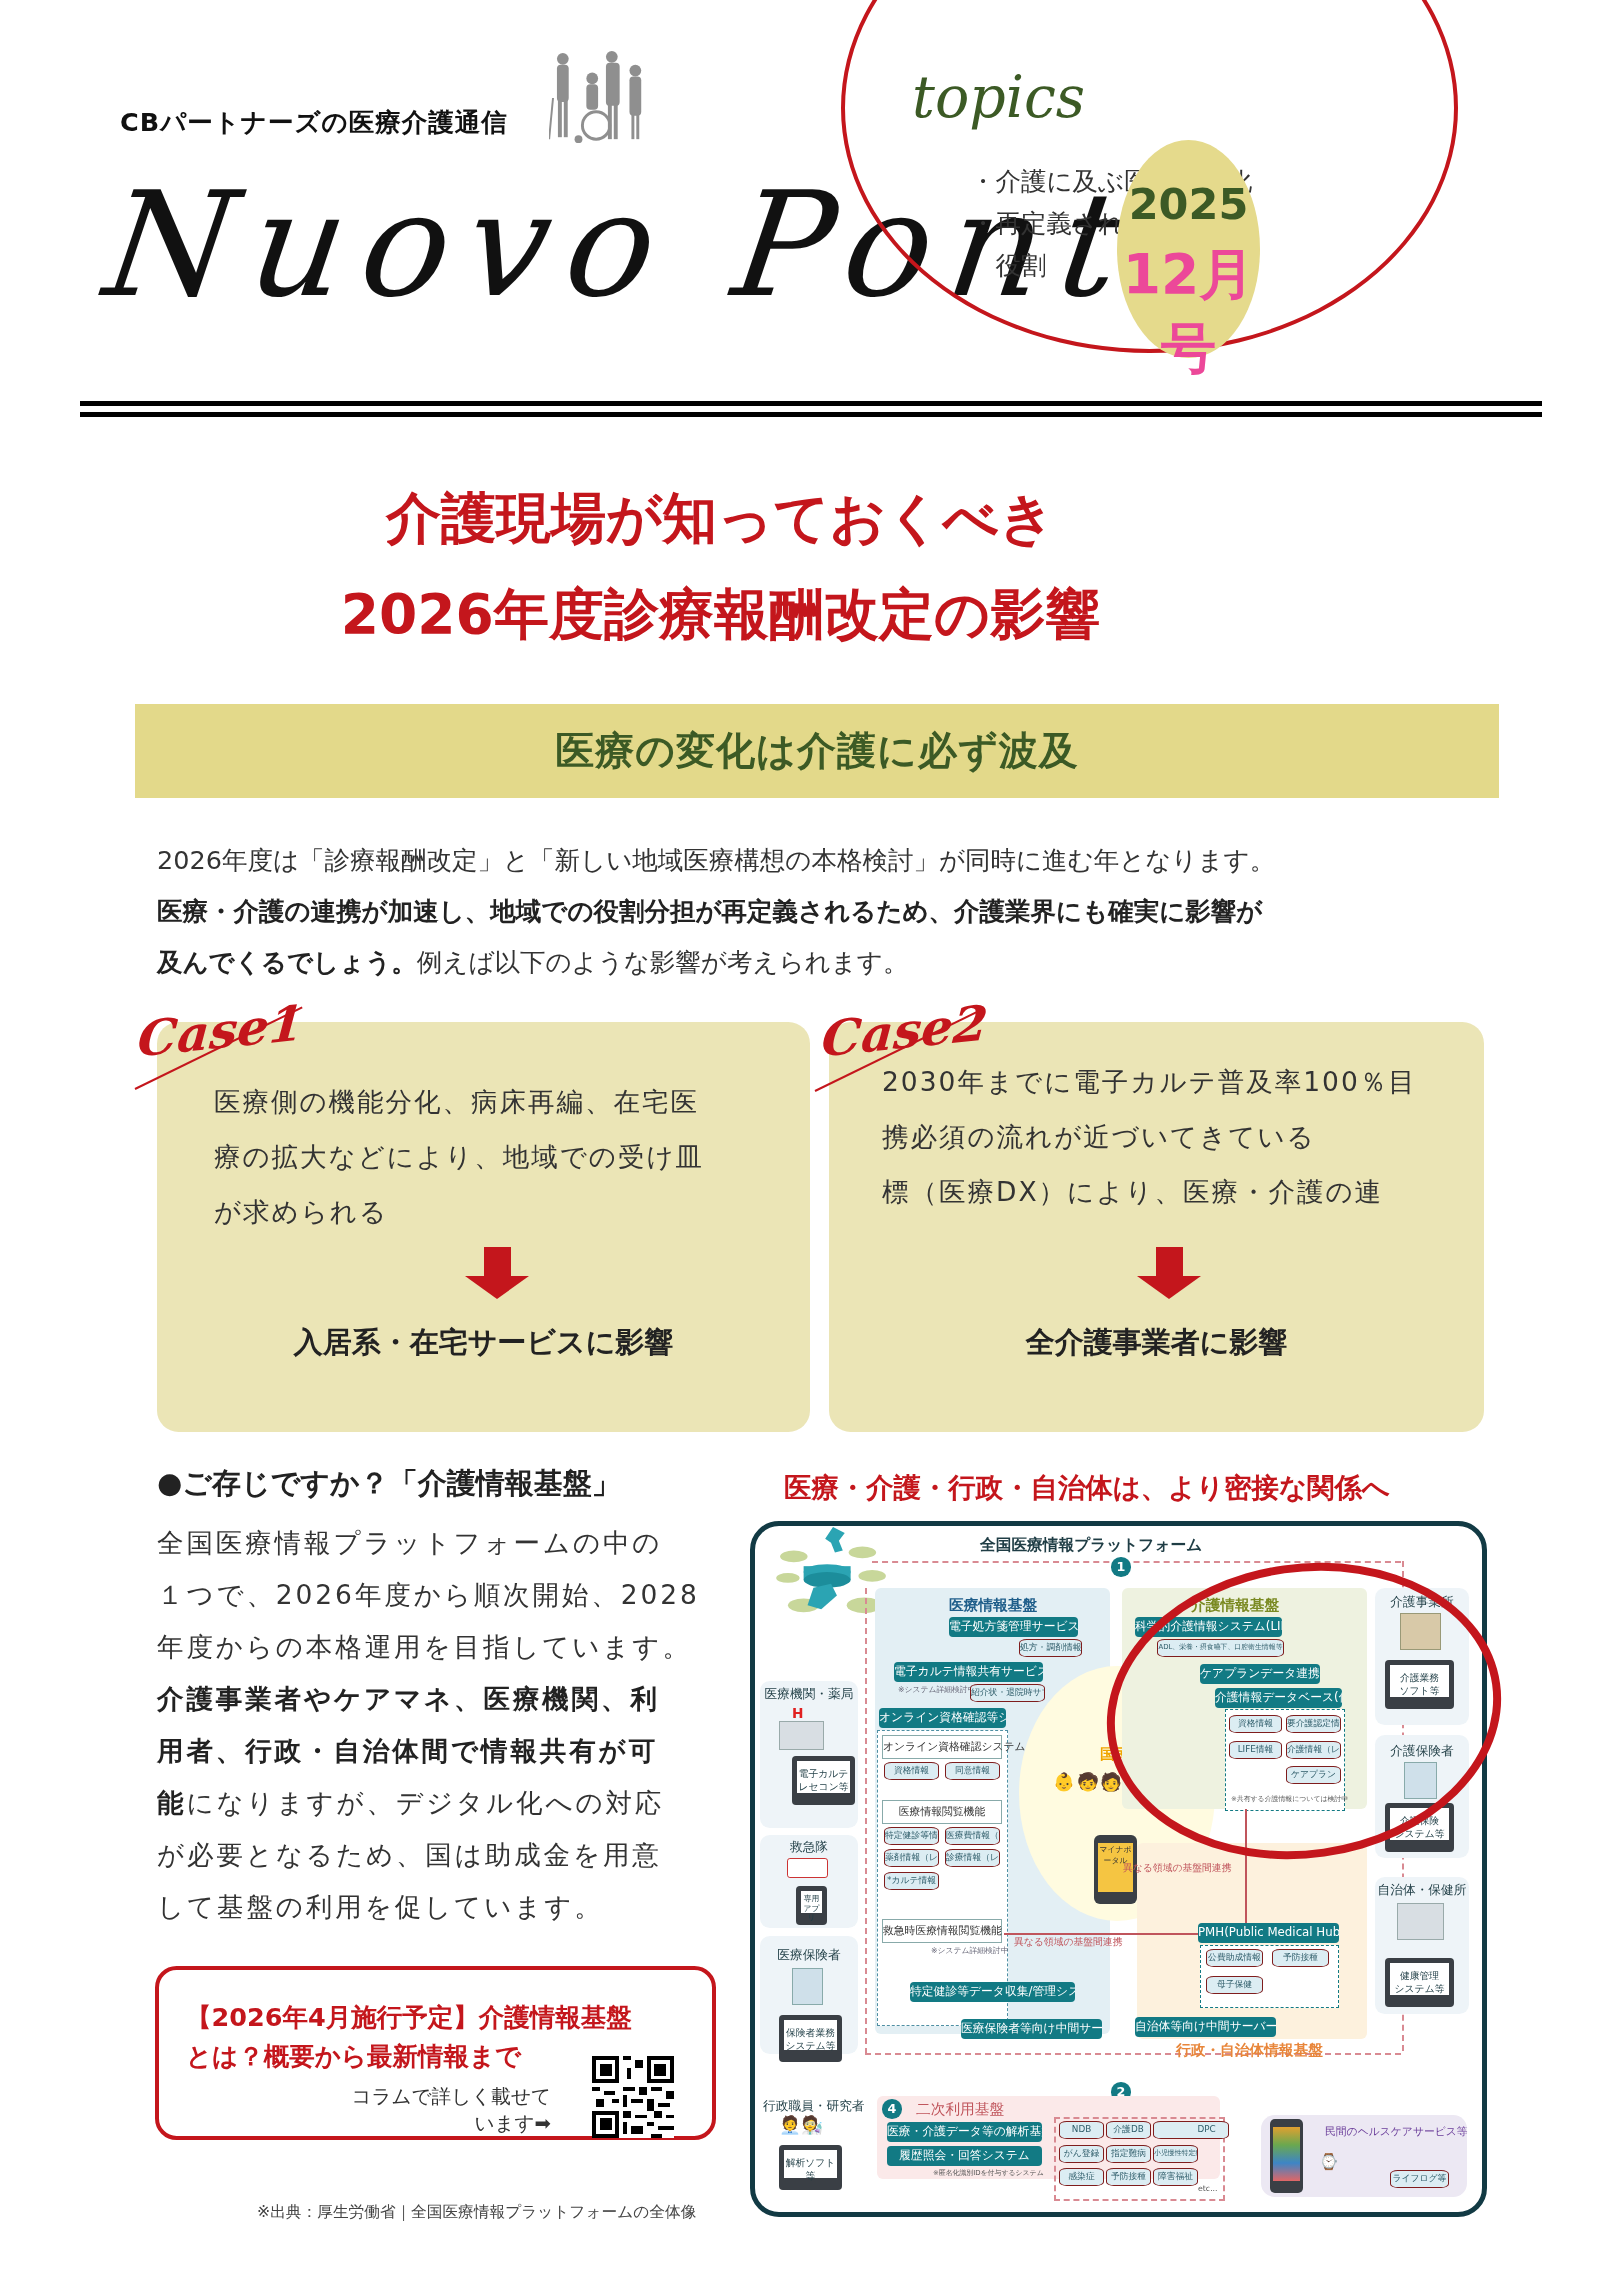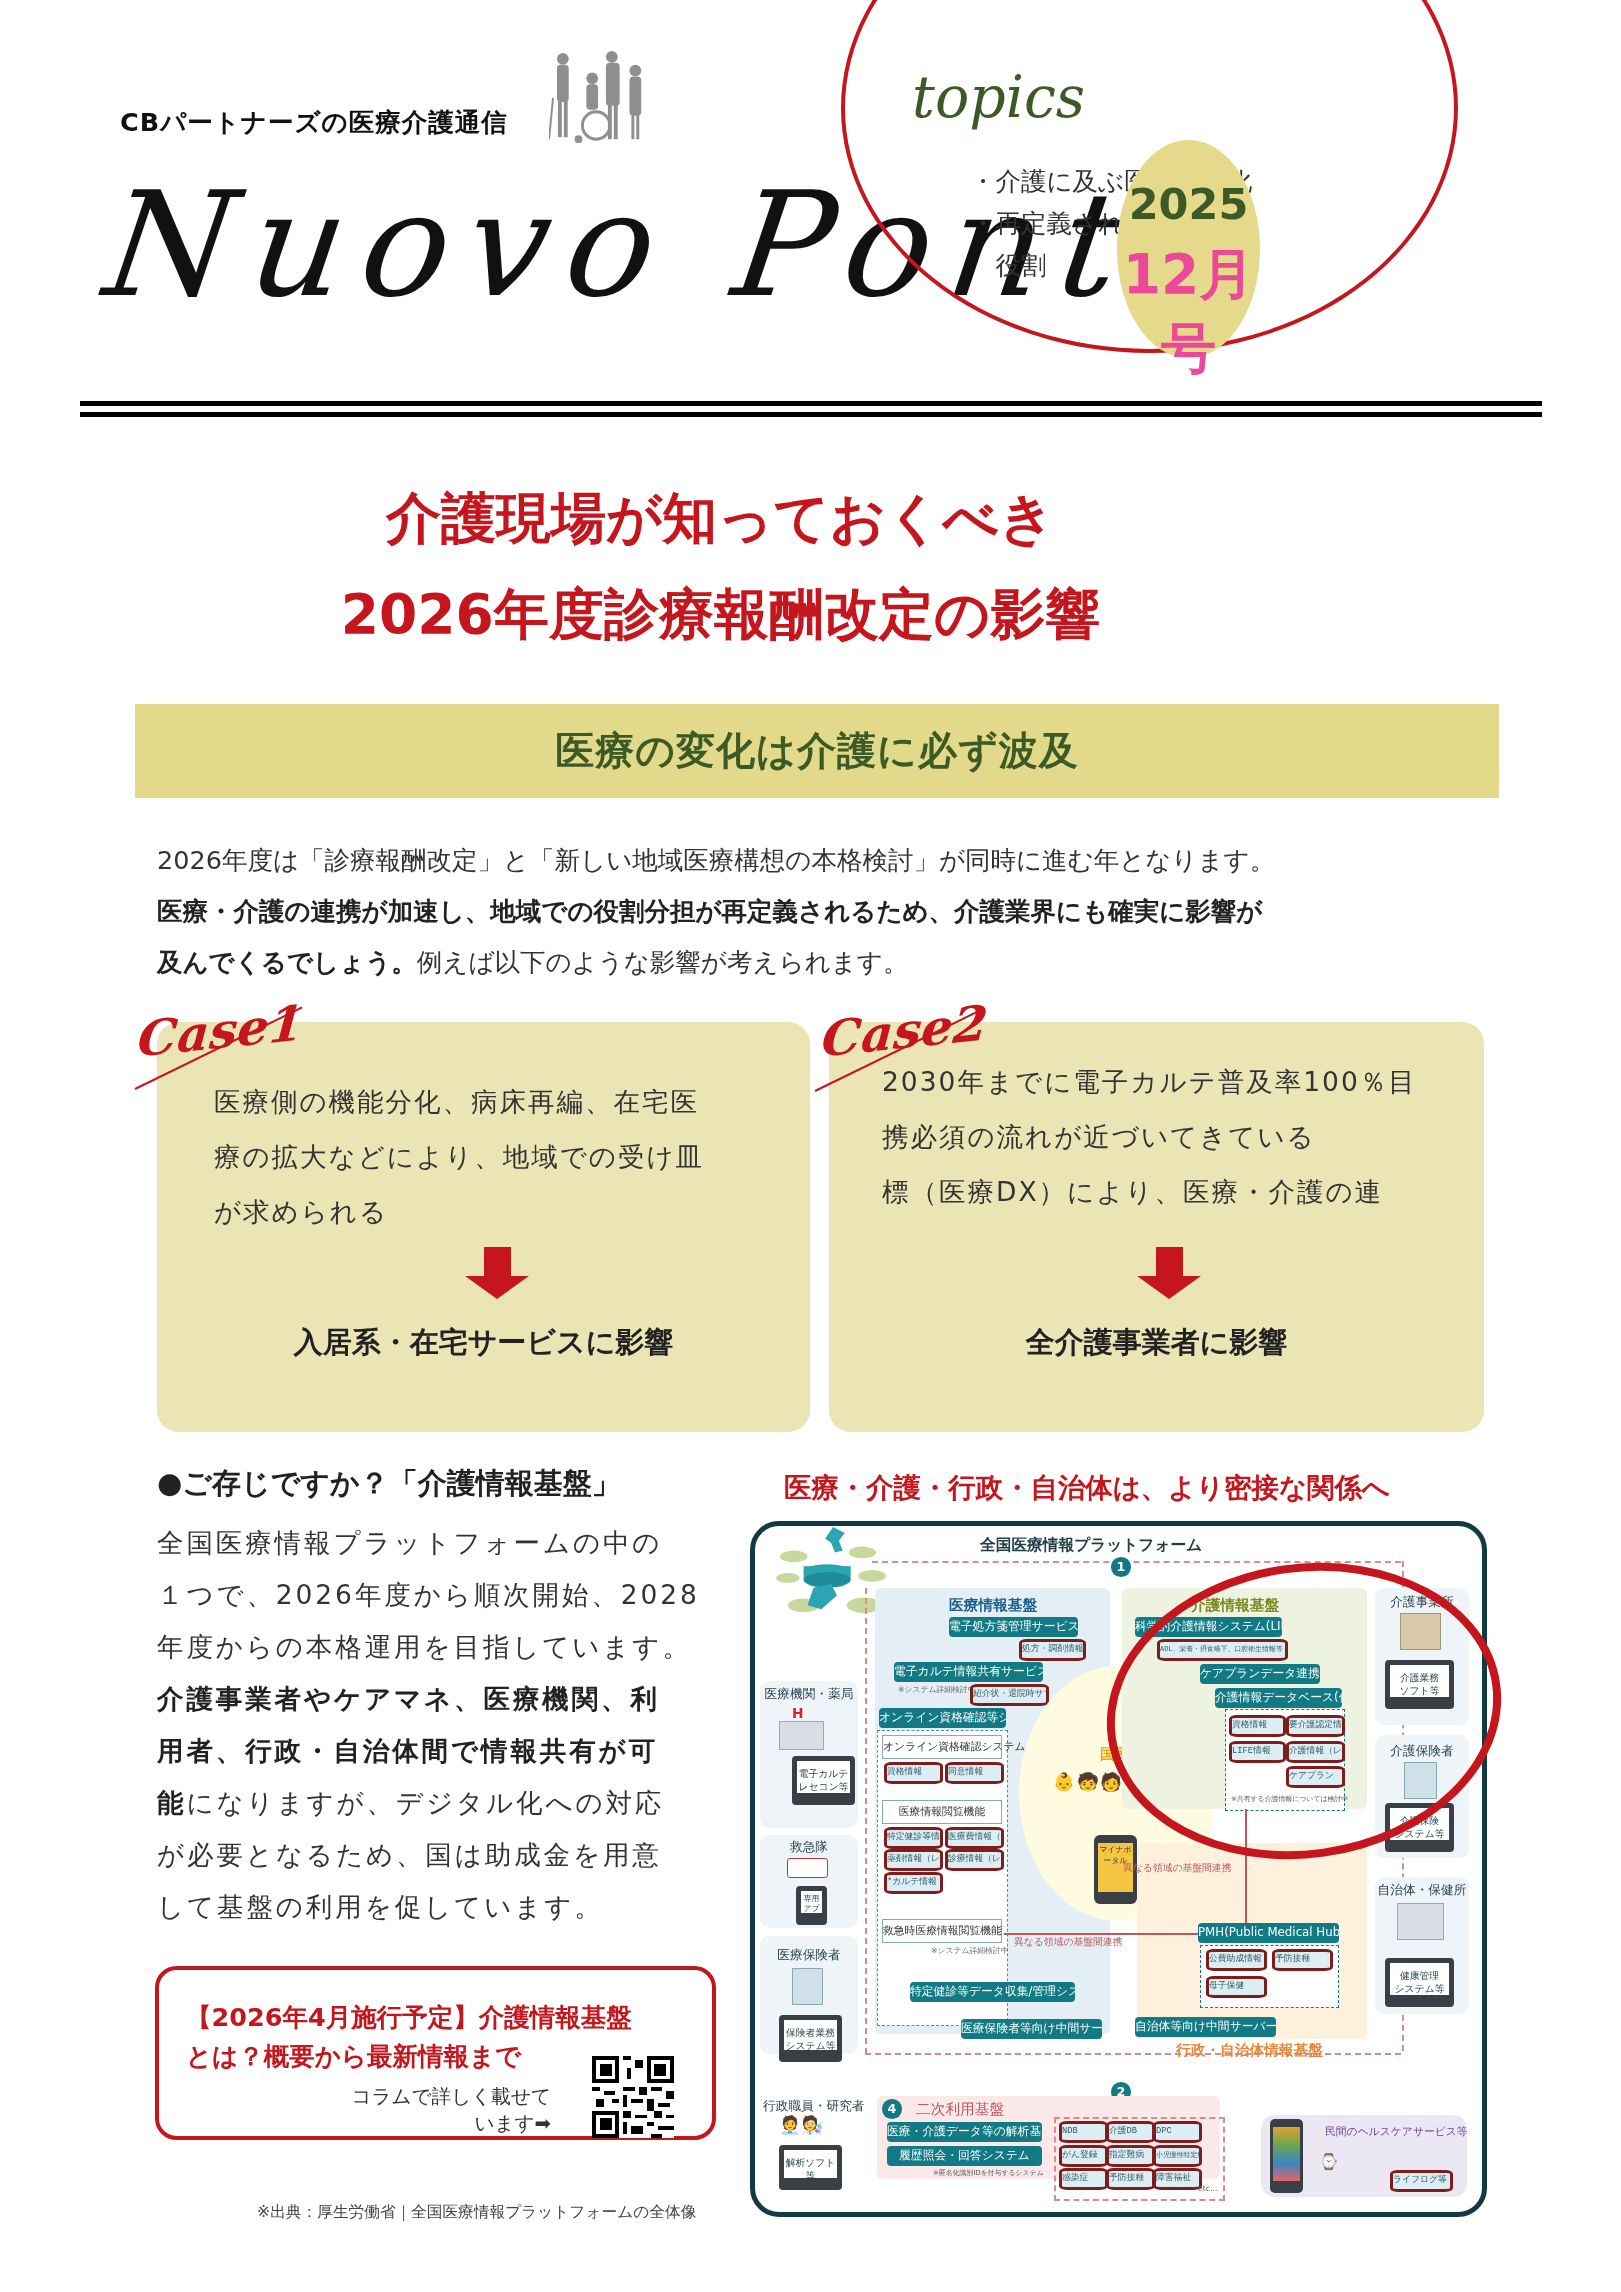--- a/index.html
+++ b/index.html
@@ -49,21 +49,21 @@
   .promo-t3 { left:316px; top:2083px; font-size:19.6px; color:#333; text-align:right; width:235px; line-height:27.4px; }
   .qr { left:592px; top:2056px; width:82px; height:82px; }
   .source { left:257px; top:2202px; font-size:15.7px; color:#444; }
 
   
   .dg-caption { left:784px; top:1470px; font-size:27.4px; font-weight:bold; color:#c4161c; }
   .dg-frame { left:750px; top:1521px; width:737px; height:696px; border:5.9px solid #123a44; border-radius:29px; box-sizing:border-box; background:#ffffff; overflow:hidden; }
   .dg-title { left:980px; top:1535px; font-size:15.7px; font-weight:bold; color:#1f3d45; }
   .zone { border-radius:5.9px; }
   .teal-bar { background:#127a84; color:#ffffff; font-size:11.8px; border-radius:3.9px; text-align:center; line-height:19.6px; white-space:nowrap; overflow:hidden; }
-  .db { background:#dcedf3; border:3px solid #7f1d1d; border-radius:7.8px / 3.9px; font-size:8.8px; color:#2f5d6a; text-align:left; line-height:15.7px; overflow:hidden; white-space:nowrap;font-family:Liberation Mono, monospace; }
+  .db { background:#dcedf3; border:1px solid #7f1d1d; border-radius:7.8px / 3.9px; font-size:8.8px; color:#2f5d6a; text-align:center; line-height:15.7px; overflow:hidden; white-space:nowrap; }
   .wbox { background:#ffffff; border:1px solid #8aa; font-size:10.8px; color:#333; text-align:center; line-height:21.6px; white-space:nowrap; }
   .zone-label { font-weight:bold; font-size:14.7px; white-space:nowrap; }
   .actor-label { font-size:12.7px; color:#1f3d45; white-space:nowrap; text-align:center; }
   .laptop { background:#3a3f45; border-radius:3.9px; }
   .laptop .scr { position:absolute; left:4.9px; top:4.9px; right:4.9px; bottom:11.8px; background:#fff; font-size:9.8px; color:#1f3d45; text-align:center; line-height:13.7px; padding-top:5.9px; box-sizing:border-box; }
   .numdot { width:19.6px; height:19.6px; border-radius:50%; background:#127a84; color:#fff; font-size:12.7px; font-weight:bold; text-align:center; line-height:19.6px; }
   .dash-v { border-left:2px dashed #d98a92; }
   .dash-h { border-top:2px dashed #d98a92; }
   .red-ring { left:1106px; top:1564px; width:396px; height:294px; border:8.8px solid #c4161c; border-radius:50%; box-sizing:border-box; transform:rotate(-8deg); }
 </style>
@@ -306,21 +306,21 @@
 
 <div class="abs zone" style="left:877px;top:2096px;width:343px;height:83px;background:#fbe9e9;"></div>
 <div class="abs numdot" style="left:882px;top:2099px;">4</div>
 <div class="abs zone-label" style="left:916px;top:2100px;color:#c0555c;font-weight:normal;">二次利用基盤</div>
 <div class="abs teal-bar" style="left:887px;top:2122px;width:155px;">医療・介護データ等の解析基盤(HIC)</div>
 <div class="abs teal-bar" style="left:887px;top:2146px;width:155px;">履歴照会・回答システム</div>
 <div class="abs" style="left:933px;top:2168px;font-size:6.9px;color:#555;">※匿名化識別IDを付与するシステム</div>
 <div class="abs" style="left:1054px;top:2117px;width:167px;height:80px;border:2px dashed #d98a92;"></div>
 <div class="abs db" style="left:1059px;top:2121px;width:43px;">NDB</div>
 <div class="abs db" style="left:1106px;top:2121px;width:43px;">介護DB</div>
-<div class="abs db" style="left:1153px;top:2121px;width:43px;">DPC</div>
+<div class="abs db" style="left:1153px;top:2121px;width:43px;padding-left:31px;">DPC</div>
 <div class="abs db" style="left:1059px;top:2145px;width:43px;">がん登録</div>
 <div class="abs db" style="left:1106px;top:2145px;width:43px;">指定難病</div>
 <div class="abs db" style="left:1153px;top:2145px;width:43px;font-size:6.9px;">小児慢性特定疾病</div>
 <div class="abs db" style="left:1059px;top:2168px;width:43px;">感染症</div>
 <div class="abs db" style="left:1106px;top:2168px;width:43px;">予防接種</div>
 <div class="abs db" style="left:1153px;top:2168px;width:43px;">障害福祉</div>
 <div class="abs" style="left:1198px;top:2184px;font-size:7.8px;color:#555;">etc...</div>
 
 <div class="abs" style="left:760px;top:1681px;width:98px;height:147px;background:#eef4f8;border-radius:9.8px;"></div>
 <div class="abs actor-label" style="left:763px;top:1686px;width:92px;">医療機関・薬局</div>

